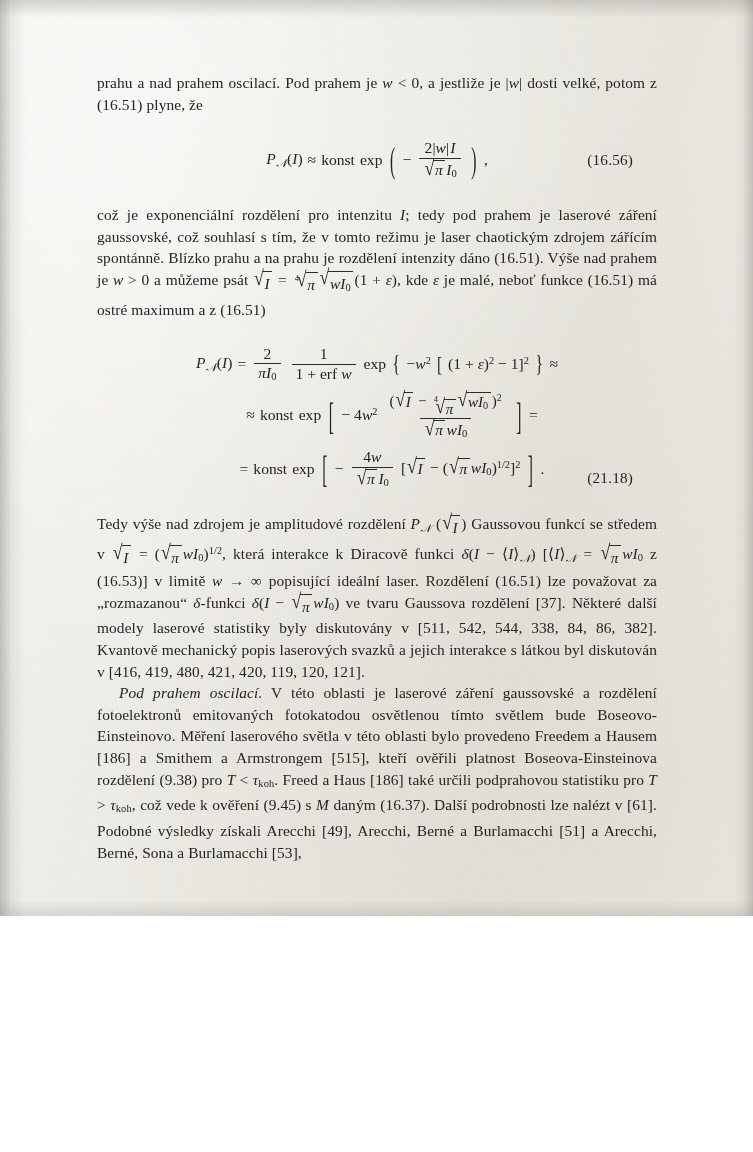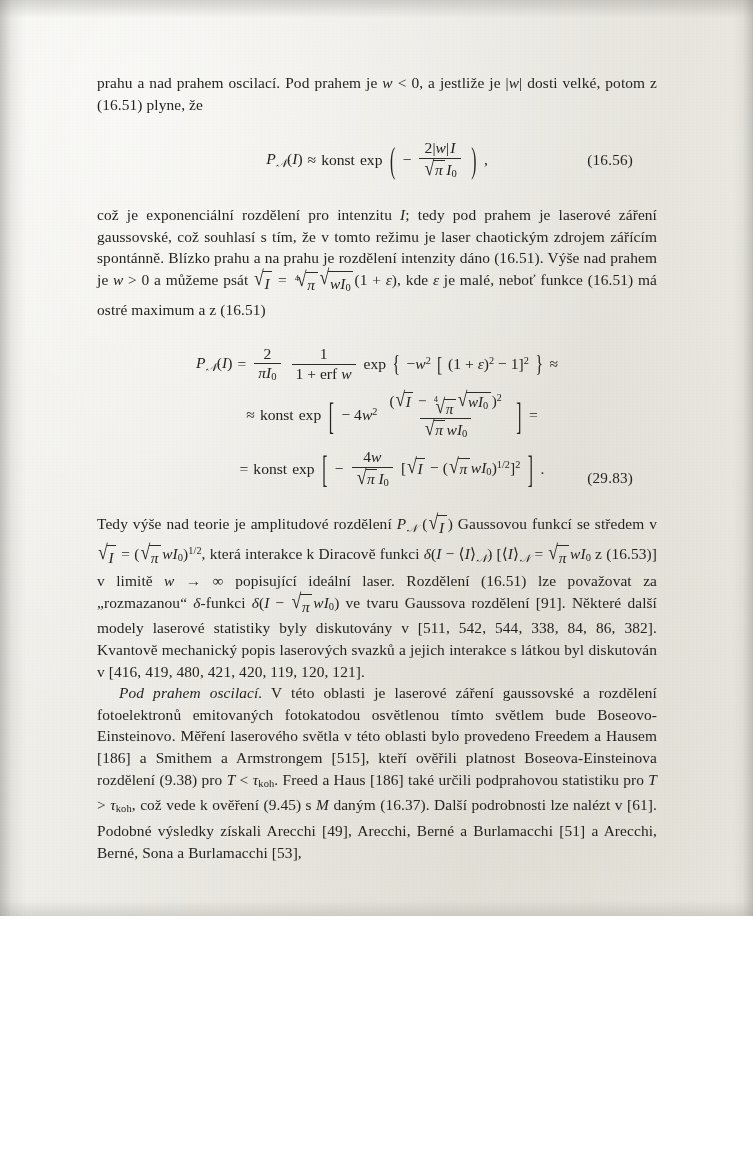--- a/index.html
+++ b/index.html
@@ -318,41 +318,41 @@
               <span class="sign">√</span>
               <span class="body"><i class="var">I</i></span>
             </span> − (<span class="rad">
               <span class="sign">√</span>
               <span class="body"><i class="var">π</i></span>
             </span><i class="var">wI</i><sub>0</sub>)<sup>1/2</sup>]<sup>2</sup></span>
         <span class="bigbrack tall">]</span>
         <span>.</span>
       </div>
 
-      <span class="eqnum anchor-low">(29.83)</span>
+      <span class="eqnum anchor-low">(21.18)</span>
     </div>
 
     <div class="gap-md"></div>
 
-    <p class="para"><span>Tedy výše nad teorie je amplitudové rozdělení </span><span><i class="var">P</i><span class="scriptN">𝒩</span> (<span class="rad">
+    <p class="para"><span>Tedy výše nad zdrojem je amplitudové rozdělení </span><span><i class="var">P</i><span class="scriptN">𝒩</span> (<span class="rad">
             <span class="sign">√</span>
             <span class="body"><i class="var">I</i></span>
           </span>)</span><span> Gaussovou funkcí se středem v </span><span><span class="rad">
             <span class="sign">√</span>
             <span class="body"><i class="var">I</i></span>
           </span> = (<span class="rad">
             <span class="sign">√</span>
             <span class="body"><i class="var">π</i></span>
           </span><i class="var">wI</i><sub>0</sub>)<sup>1/2</sup></span><span>, která interakce k Diracově funkci </span><span><i class="var">δ</i>(<i class="var">I</i> − ⟨<i class="var">I</i>⟩<span class="scriptN">𝒩</span>) [⟨<i class="var">I</i>⟩<span class="scriptN">𝒩</span> = <span class="rad">
             <span class="sign">√</span>
             <span class="body"><i class="var">π</i></span>
           </span><i class="var">wI</i><sub>0</sub></span><span> z (16.53)] v limitě </span><span><i class="var">w</i> → ∞</span><span> popisující ideální laser. Rozdělení (16.51) lze považovat za „rozmazanou“ </span><i class="var">δ</i><span>-funkci </span><span><i class="var">δ</i>(<i class="var">I</i> − <span class="rad">
             <span class="sign">√</span>
             <span class="body"><i class="var">π</i></span>
-          </span><i class="var">wI</i><sub>0</sub>)</span><span> ve tvaru Gaussova rozdělení [91]. Některé další modely laserové statistiky byly diskutovány v [511, 542, 544, 338, 84, 86, 382]. Kvantově mechanický popis laserových svazků a jejich interakce s látkou byl diskutován v [416, 419, 480, 421, 420, 119, 120, 121].</span></p>
+          </span><i class="var">wI</i><sub>0</sub>)</span><span> ve tvaru Gaussova rozdělení [37]. Některé další modely laserové statistiky byly diskutovány v [511, 542, 544, 338, 84, 86, 382]. Kvantově mechanický popis laserových svazků a jejich interakce s látkou byl diskutován v [416, 419, 480, 421, 420, 119, 120, 121].</span></p>
 
 
     <p class="para indent"><span class="em">Pod prahem oscilací.</span><span> V této oblasti je laserové záření gaussovské a rozdělení fotoelektronů emitovaných fotokatodou osvětlenou tímto světlem bude Boseovo-Einsteinovo. Měření laserového světla v této oblasti bylo provedeno Freedem a Hausem [186] a Smithem a Armstrongem [515], kteří ověřili platnost Boseova-Einsteinova rozdělení (9.38) pro </span><i class="var">T</i><span> &lt; </span><i class="var">τ</i><sub class="up">koh</sub><span>. Freed a Haus [186] také určili podprahovou statistiku pro </span><i class="var">T</i><span> &gt; </span><i class="var">τ</i><sub class="up">koh</sub><span>, což vede k ověření (9.45) s </span><i class="var">M</i><span> daným (16.37). Další podrobnosti lze nalézt v [61]. Podobné výsledky získali Arecchi [49], Arecchi, Berné a Burlamacchi [51] a Arecchi, Berné, Sona a Burlamacchi [53],</span></p>
 
   </div>
 
   <div class="folio">184</div>
 
   <div class="grain"></div>
 </div>

